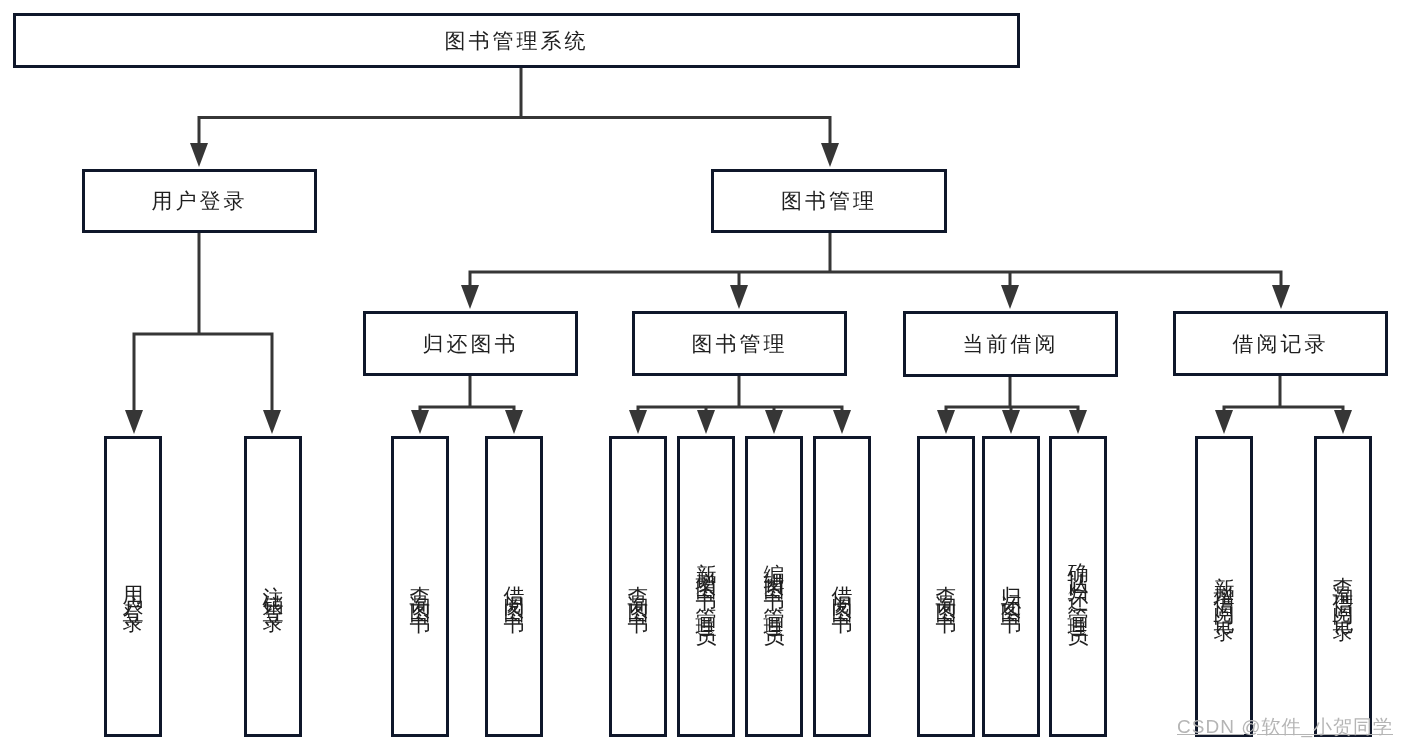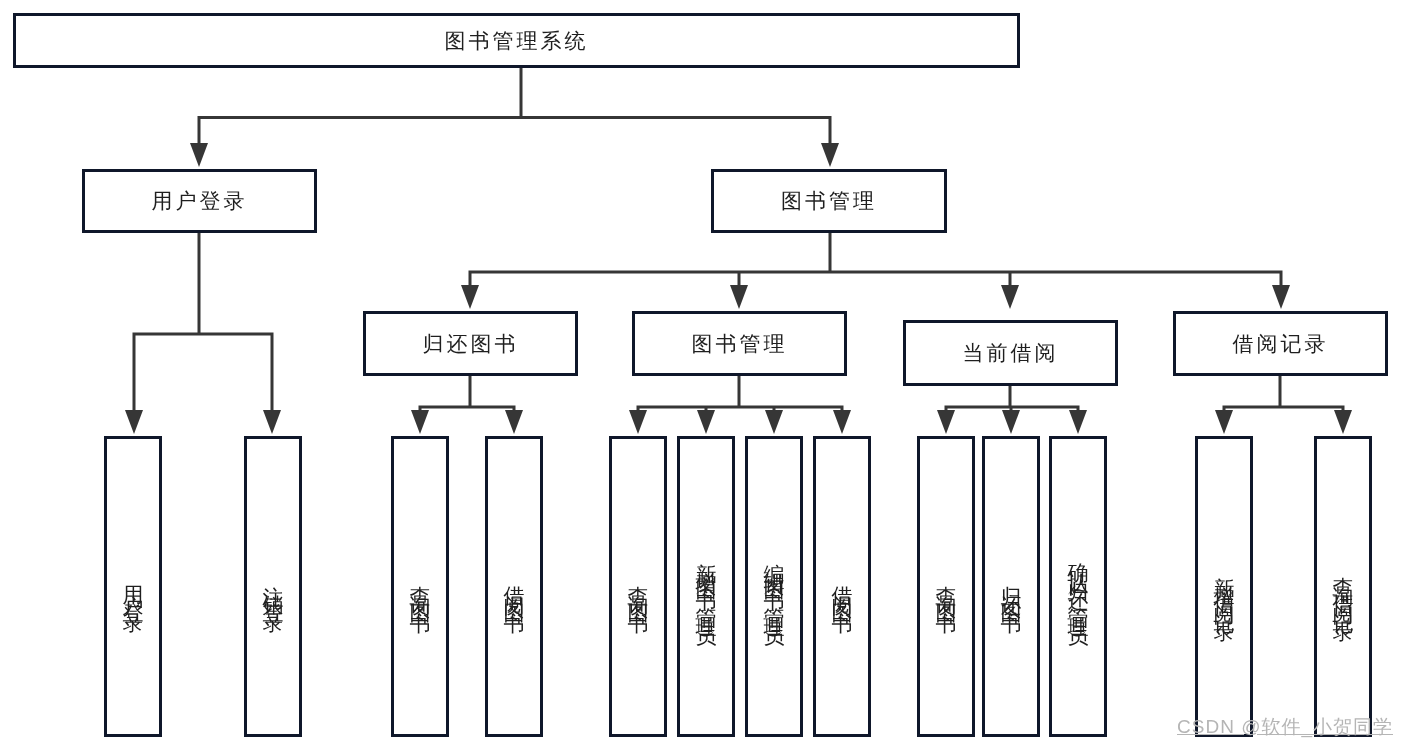--- a/index.html
+++ b/index.html
@@ -95,21 +95,21 @@
           M1334 410 L1352 410 L1343 434 Z"></path>
   </svg>
 
   <div class="node" style="left:13px;top:13px;width:1007px;height:55px;">图书管理系统</div>
 
   <div class="node" style="left:82px;top:169px;width:235px;height:64px;">用户登录</div>
   <div class="node" style="left:711px;top:169px;width:236px;height:64px;">图书管理</div>
 
   <div class="node" style="left:363px;top:311px;width:215px;height:65px;">归还图书</div>
   <div class="node" style="left:632px;top:311px;width:215px;height:65px;">图书管理</div>
-  <div class="node" style="left:903px;top:311px;width:215px;height:66px;margin-top:9px;">当前借阅</div>
+  <div class="node" style="left:903px;top:311px;width:215px;height:66px;">当前借阅</div>
   <div class="node" style="left:1173px;top:311px;width:215px;height:65px;">借阅记录</div>
 
   <div class="node leaf" style="left:104px;">用户登录</div>
   <div class="node leaf" style="left:244px;">注销登录</div>
 
   <div class="node leaf" style="left:391px;">查询图书</div>
   <div class="node leaf" style="left:485px;">借阅图书</div>
 
   <div class="node leaf" style="left:609px;">查询图书</div>
   <div class="node leaf" style="left:677px;">新增图书（管理员）</div>

